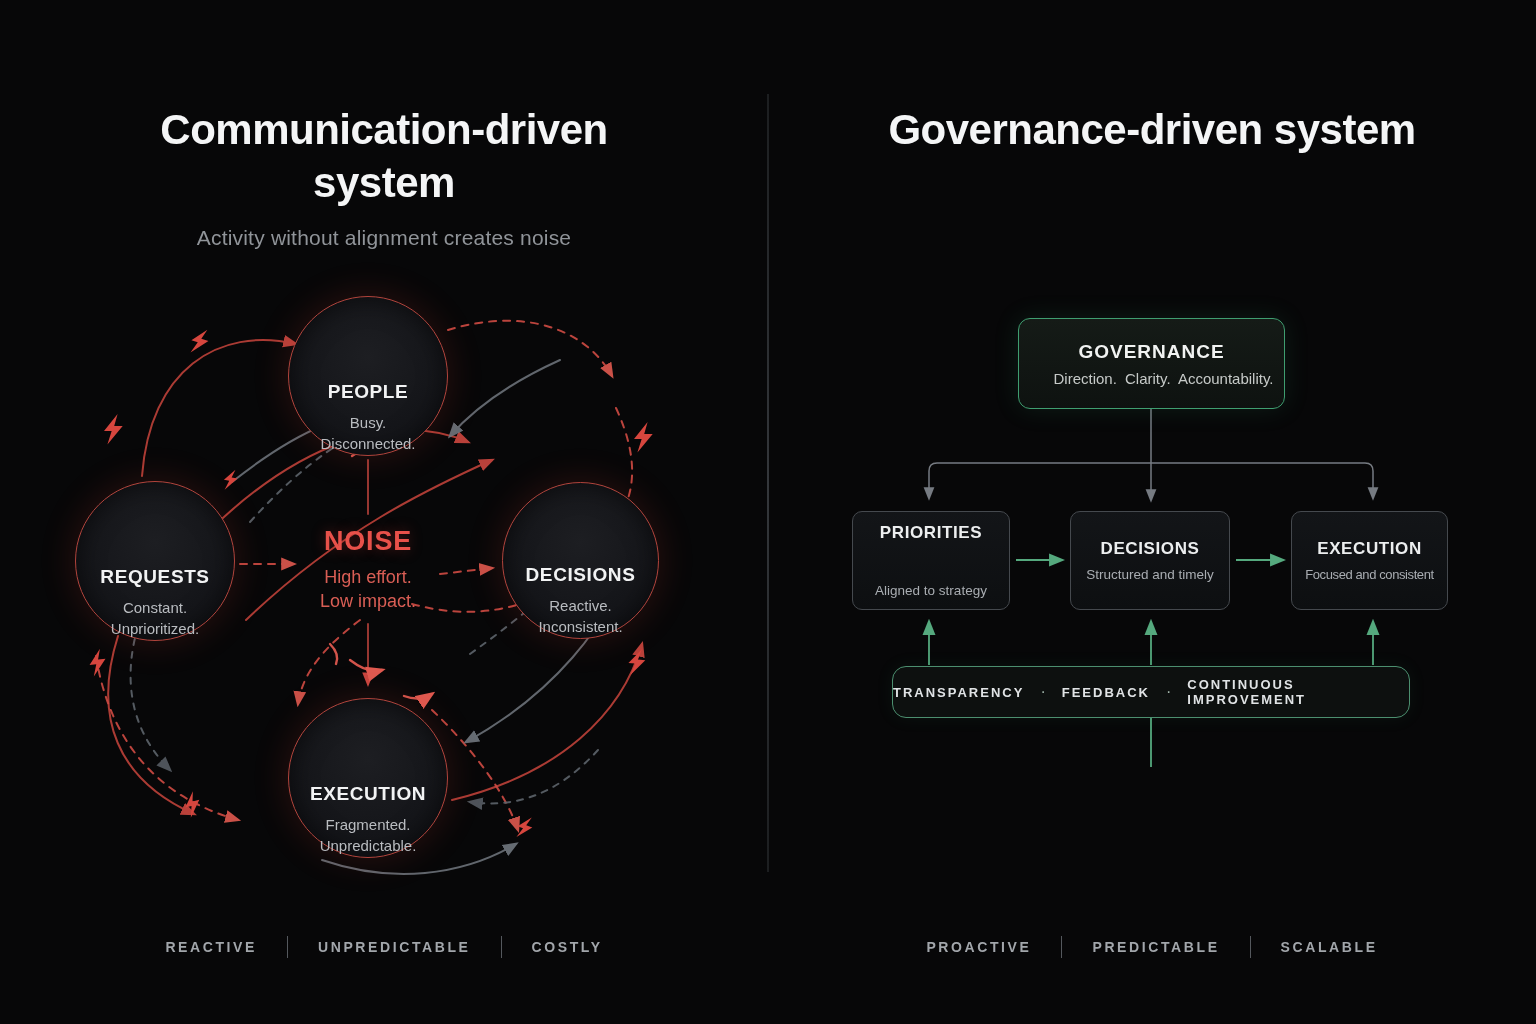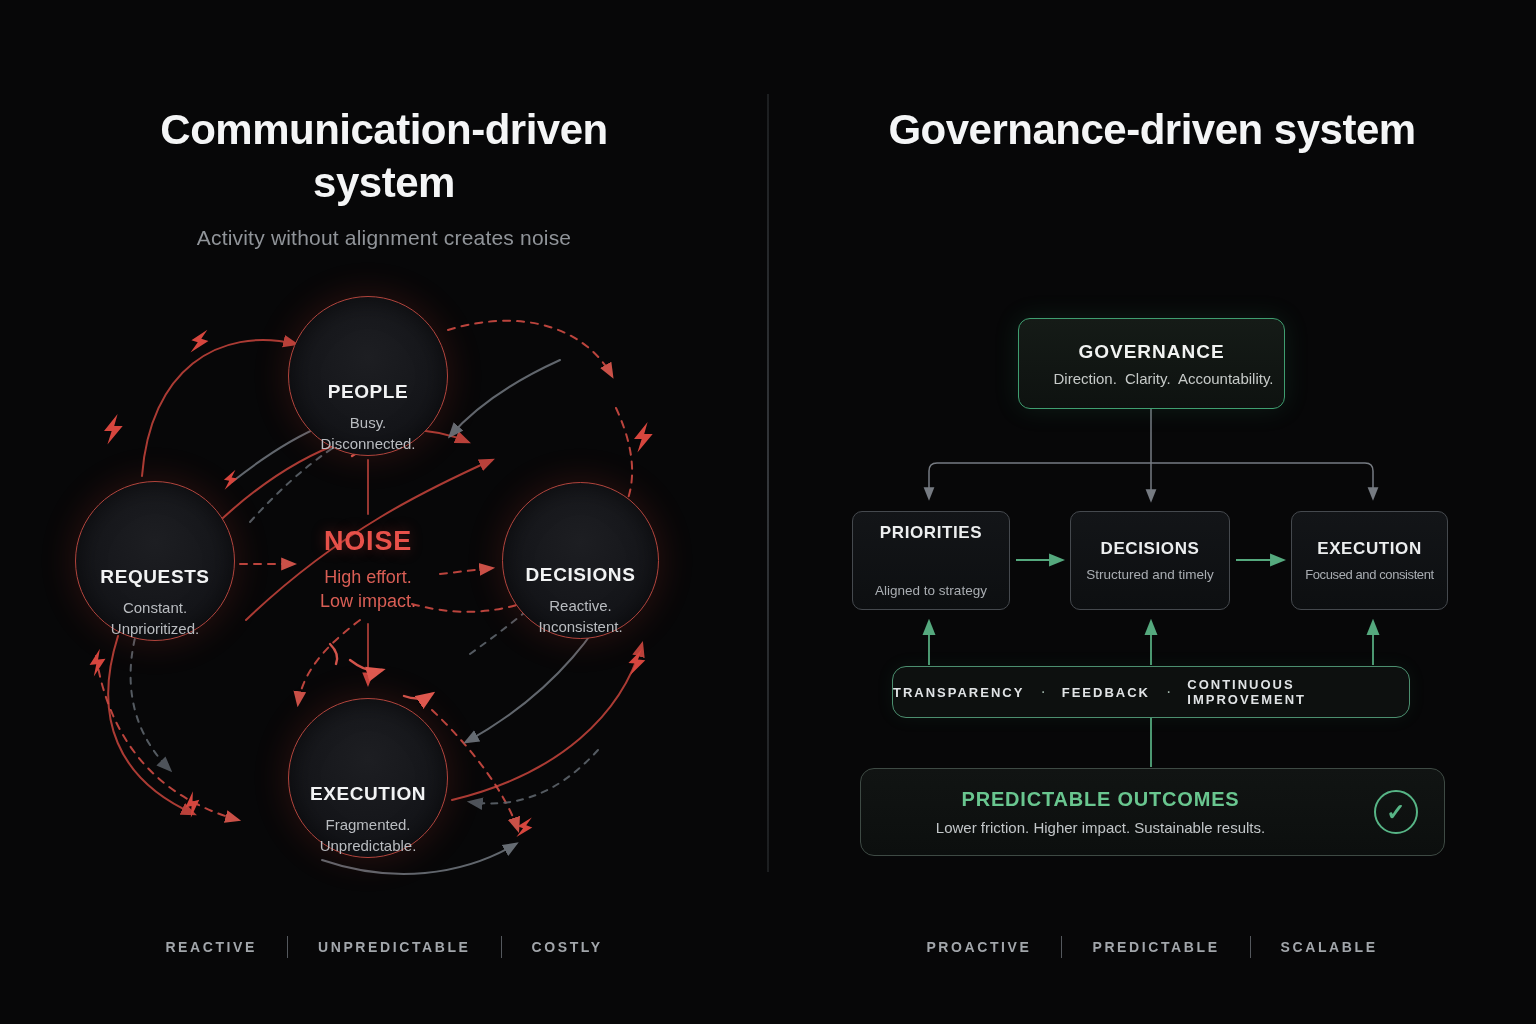--- a/index.html
+++ b/index.html
@@ -310,29 +310,20 @@
     </div>
 
     <div class="loop-bar">
       <span class="loop-item">TRANSPARENCY</span>
       <span class="loop-dot">·</span>
       <span class="loop-item">FEEDBACK</span>
       <span class="loop-dot">·</span>
       <span class="loop-item">CONTINUOUS IMPROVEMENT</span>
     </div>
 
-    <div class="outcome-box">
-      <div class="outcome-content">
-        <div class="outcome-title">PREDICTABLE OUTCOMES</div>
-        <div class="outcome-sub">Lower friction. Higher impact. Sustainable results.</div>
-      </div>
-      <div class="check-circle">
-        <span>✓</span>
-      </div>
-    </div>
 
     <div class="footer-row">
       <span class="footer-label">PROACTIVE</span>
       <span class="footer-sep"></span>
       <span class="footer-label">PREDICTABLE</span>
       <span class="footer-sep"></span>
       <span class="footer-label">SCALABLE</span>
     </div>
   </div>
 

